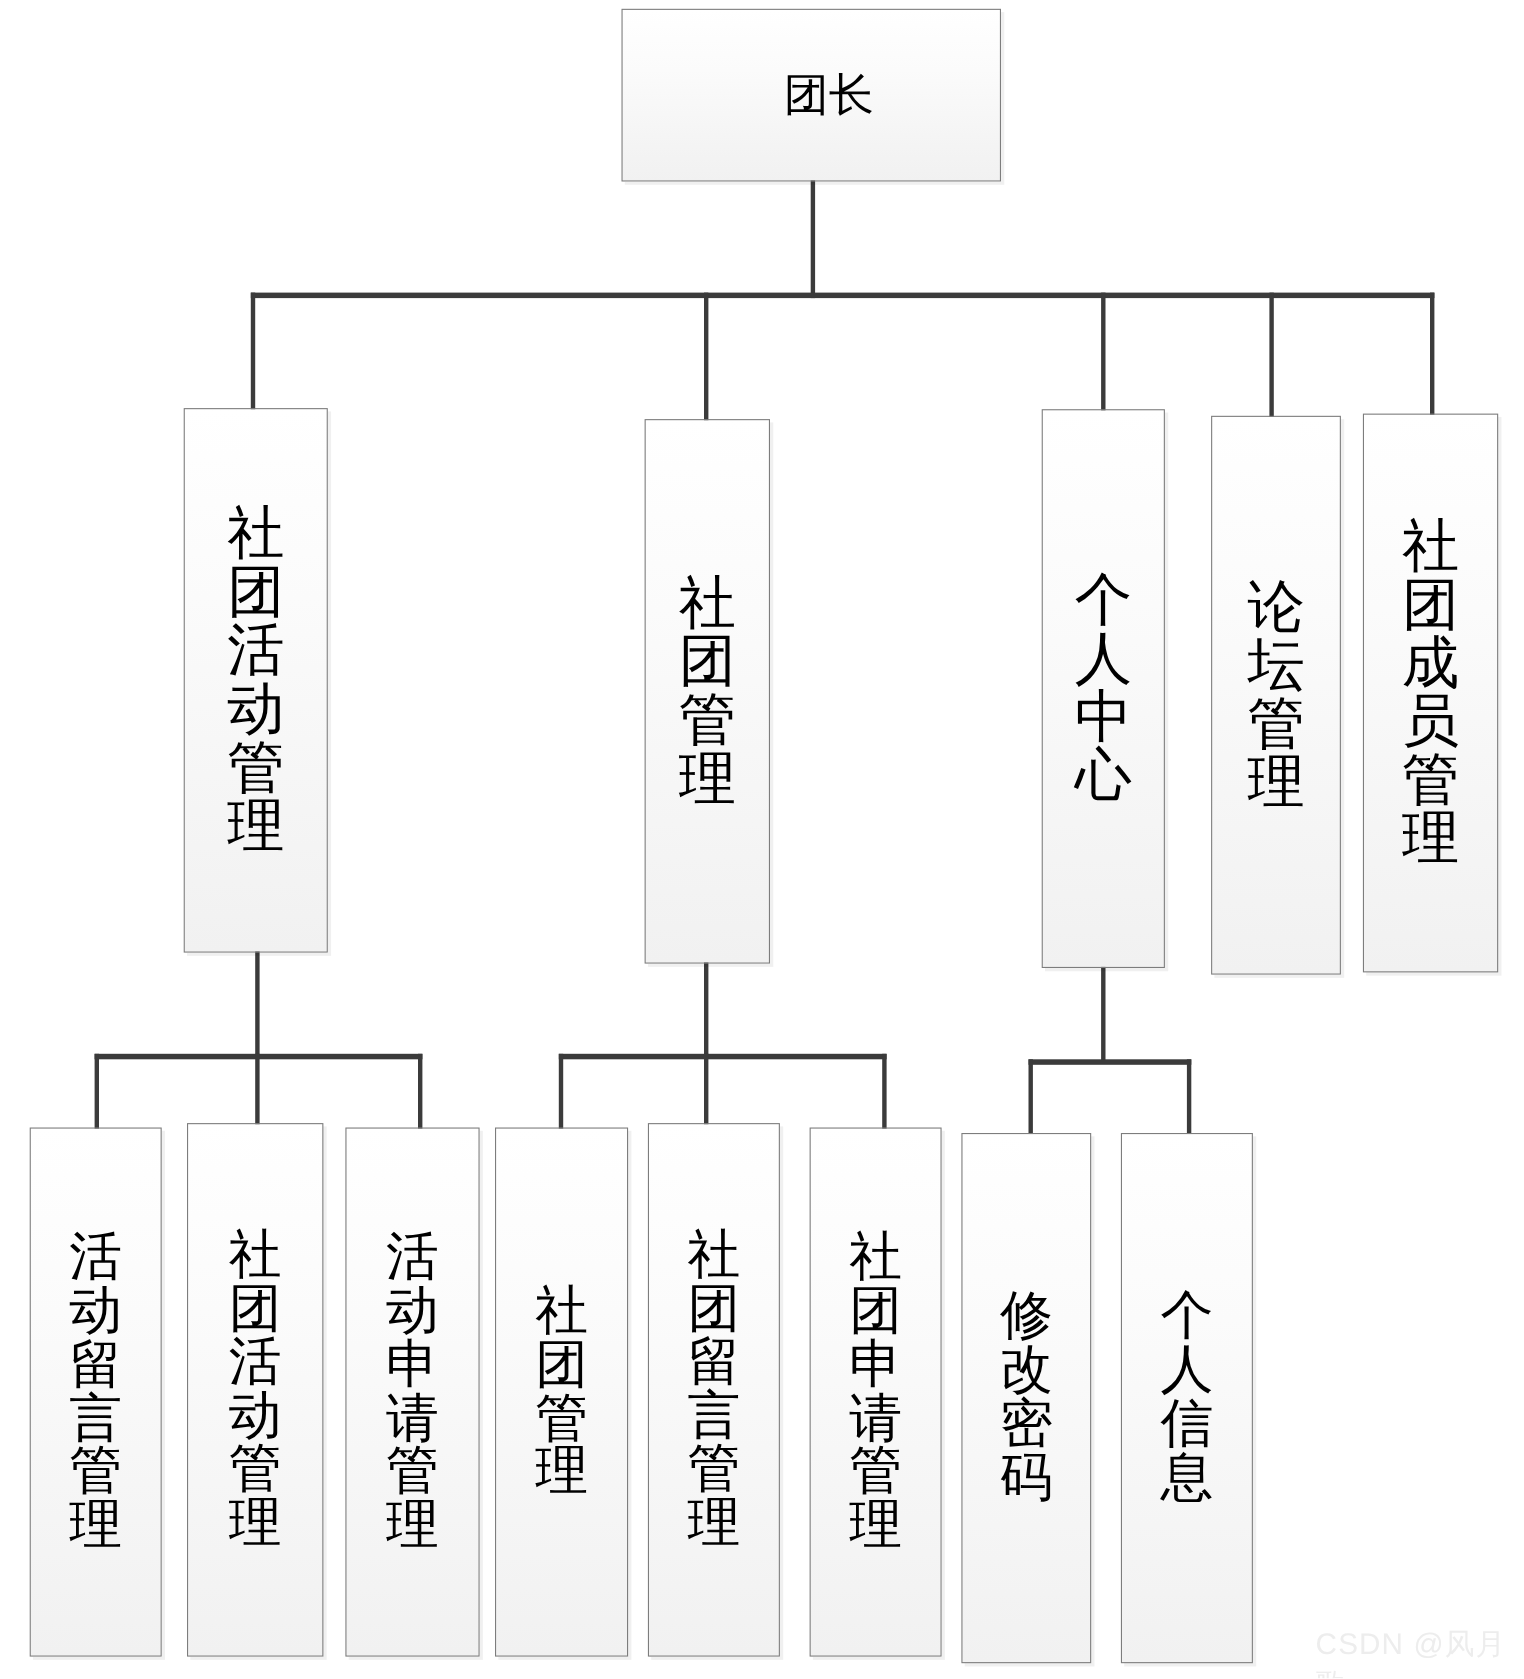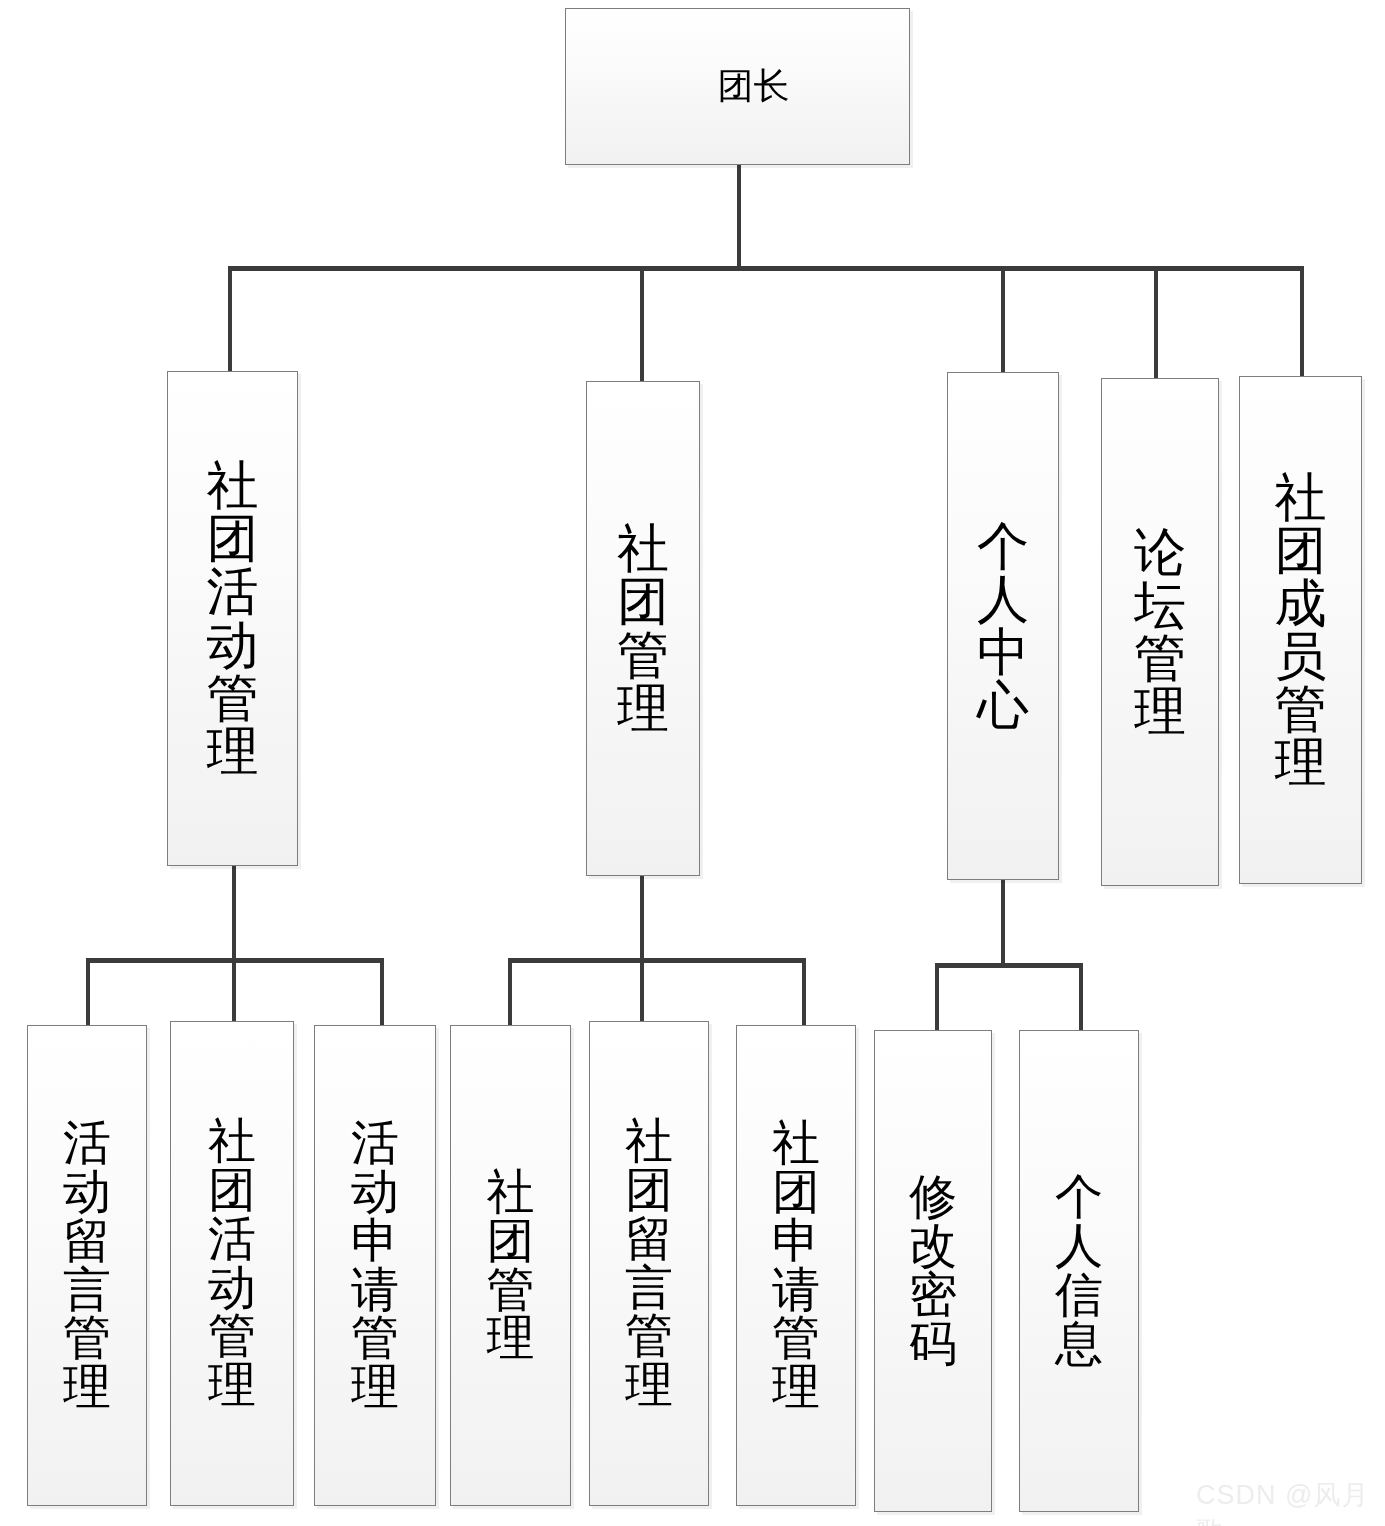--- a/index.html
+++ b/index.html
@@ -32,21 +32,21 @@
   }
   .node .label {
     color: #000000;
     text-align: center;
     line-height: 1.02;
     letter-spacing: 0;
     white-space: pre-line;
   }
   
   .node.root .label {
-    font-size: 36px;
+    font-size: 41px;
     margin-left: 32px;
   }
   
   .node.vert .label {
     font-size: 52px;
   }
   .node.vert.small .label {
     font-size: 48px;
   }
 

